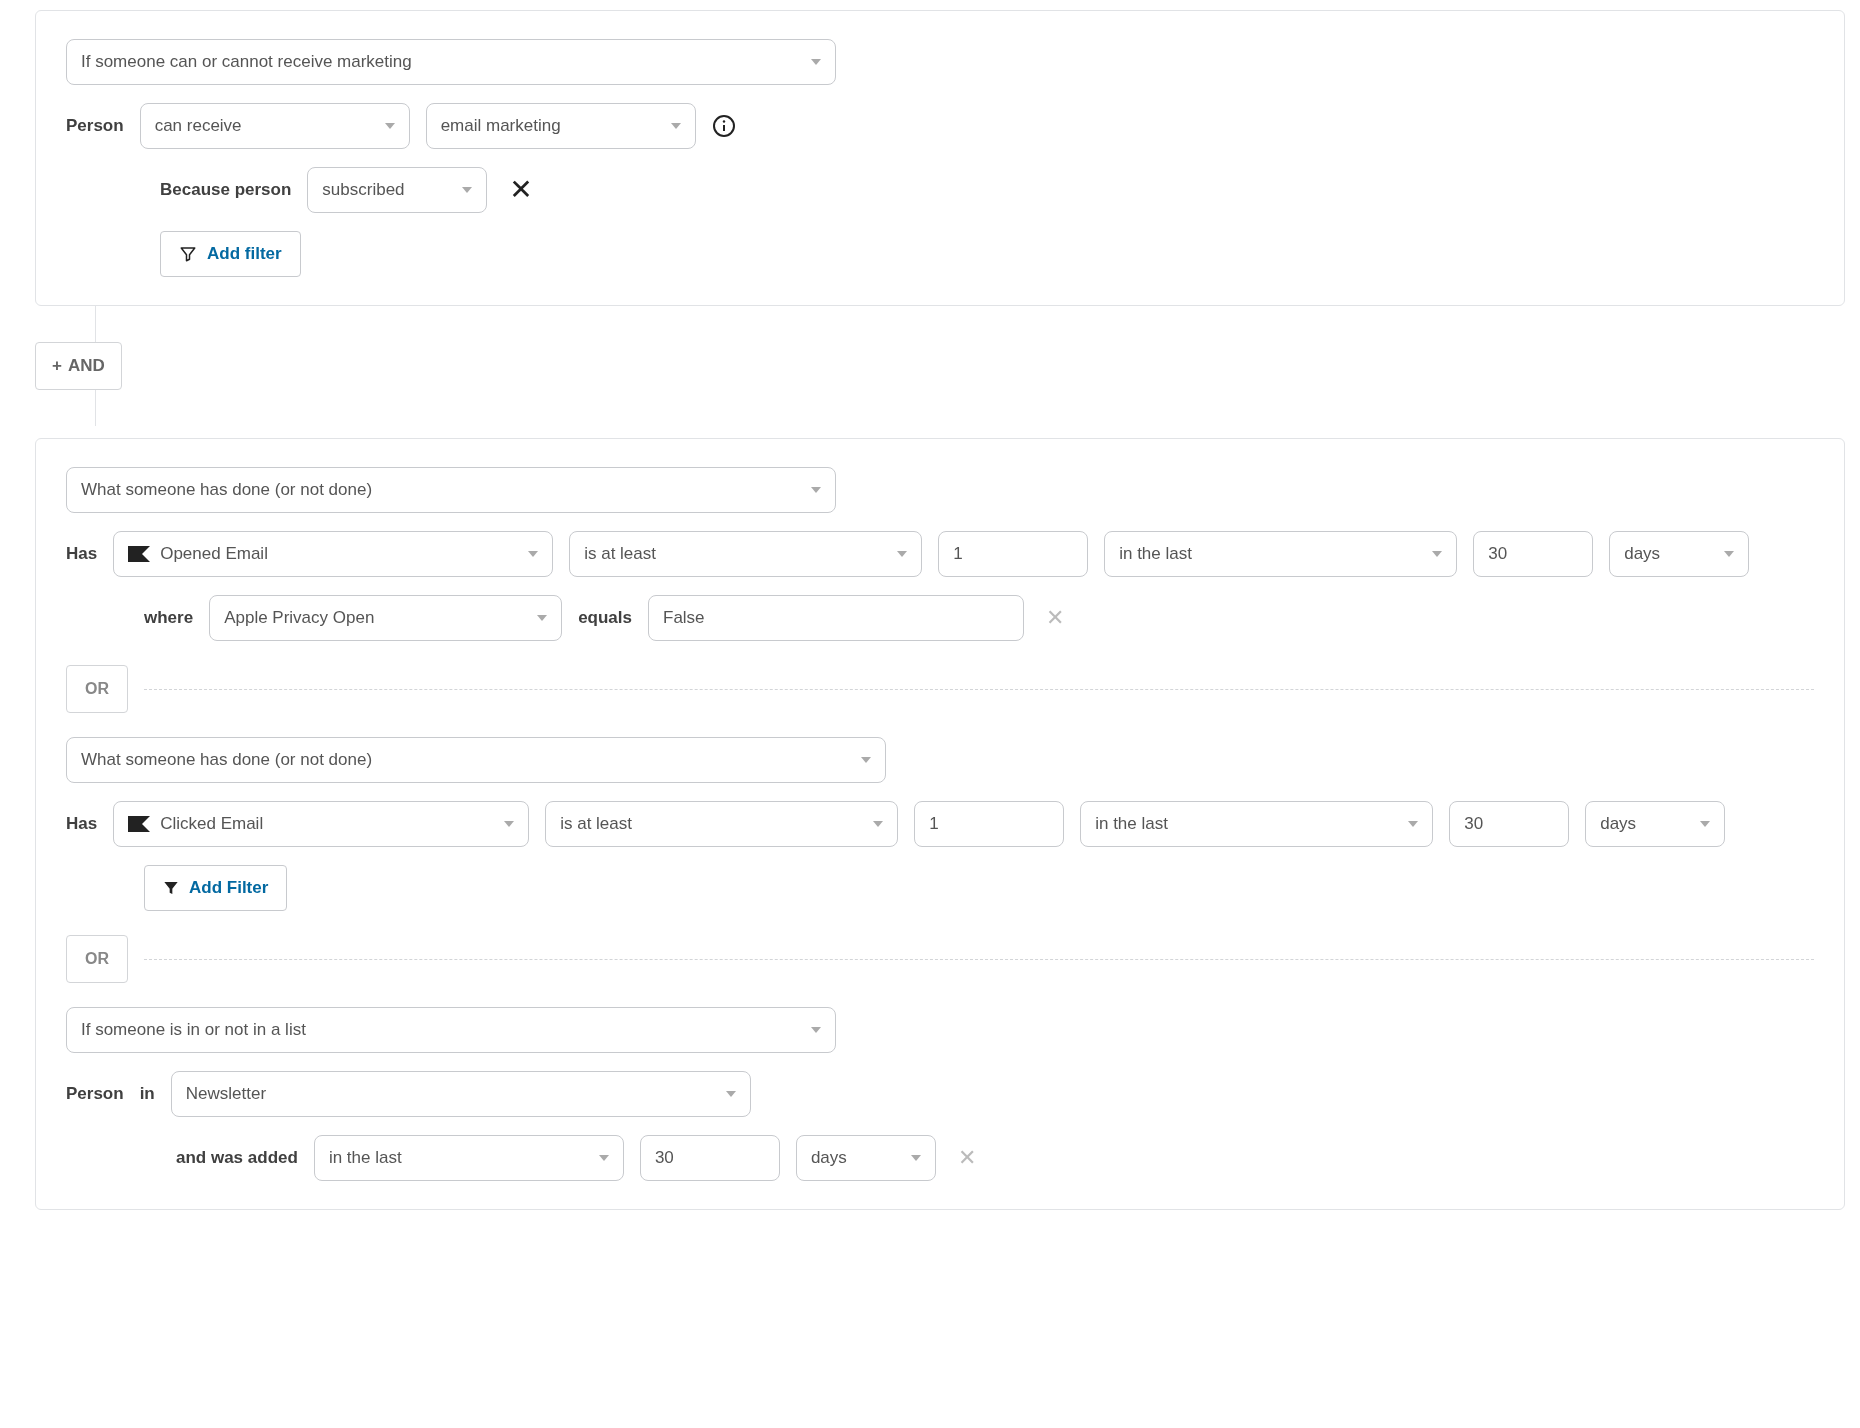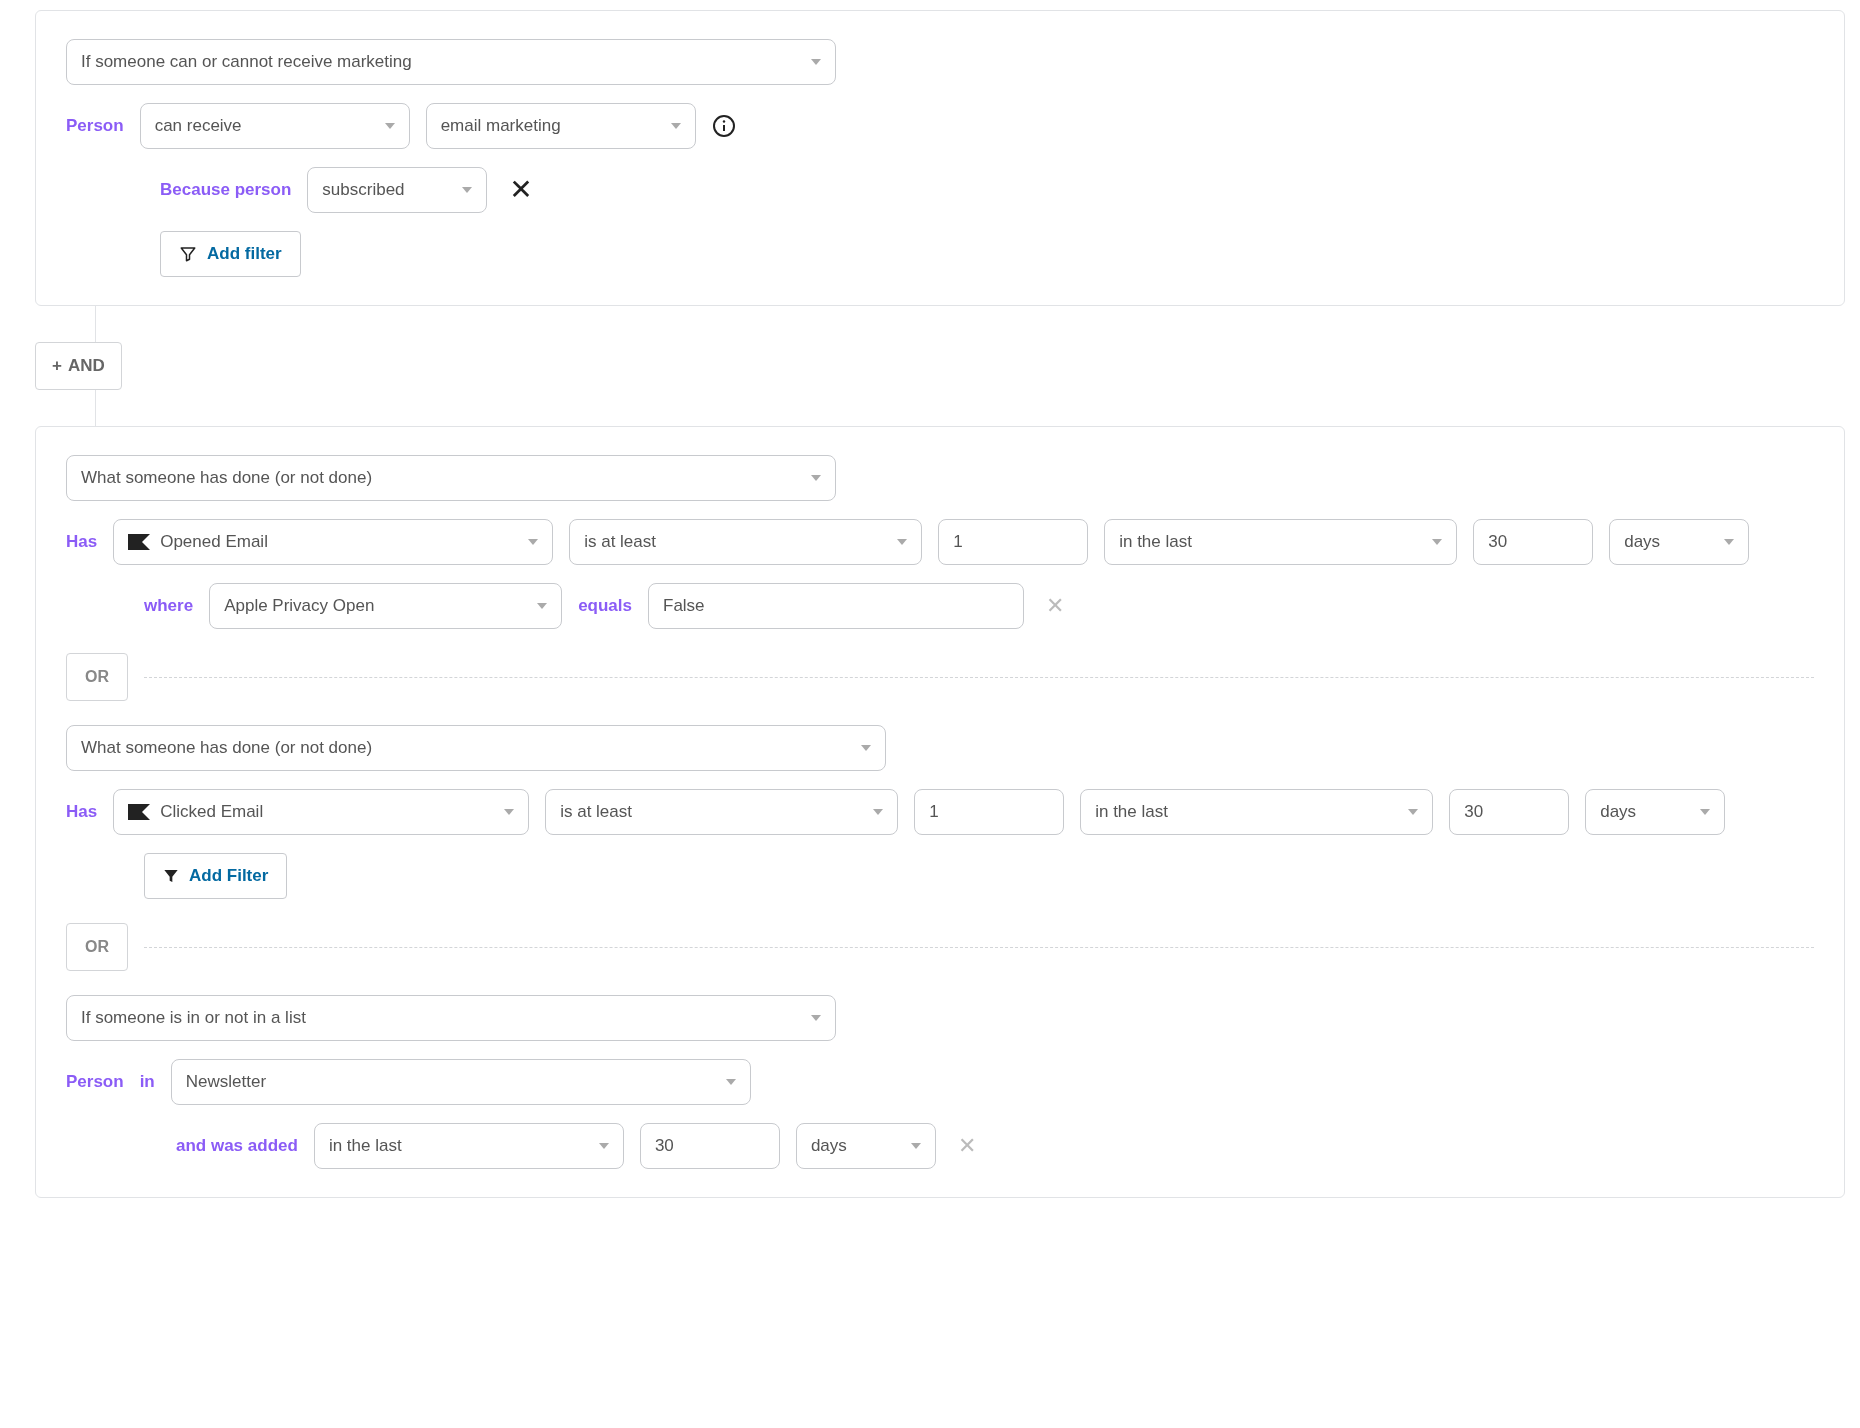--- a/index.html
+++ b/index.html
@@ -19,21 +19,21 @@
     border: 1px solid #e1e3e6;
     border-radius: 6px;
     padding: 28px 30px 28px 30px;
     margin-left: 20px;
     margin-right: 0;
     display: flex;
     flex-direction: column;
     gap: 18px;
   }
   .group-top { margin-top: 0; }
-  .group-bottom { margin-top: 0; }
+  .group-bottom { margin-top: 12px; }
 
   .row { display:flex; align-items:center; gap:16px; flex-wrap: nowrap; }
 
   .select, .textbox {
     border: 1px solid #c8cace;
     border-radius: 8px;
     background: #fff;
     height: 46px;
     padding: 0 14px;
     display: inline-flex;
@@ -48,21 +48,21 @@
     width:0; height:0;
     border-left:5px solid transparent;
     border-right:5px solid transparent;
     border-top:6px solid #aaa;
   }
   .select .icon-left { margin-right: 10px; display:inline-flex;}
   .select .txt { white-space: nowrap; overflow:hidden; text-overflow: ellipsis; }
 
   .textbox { color:#555; }
 
-  .label { font-weight:600; color:#8b5cf6; font-size:17px; white-space: nowrap; }
+  .label { font-weight:600; color:#404040; font-size:17px; white-space: nowrap; }
 
   .indent-1 { padding-left: 94px; }
   .indent-has { padding-left: 78px; }
 
   .btn {
     border: 1px solid #c8cace;
     border-radius: 4px;
     background:#fff;
     height:46px;
     padding: 0 18px;

